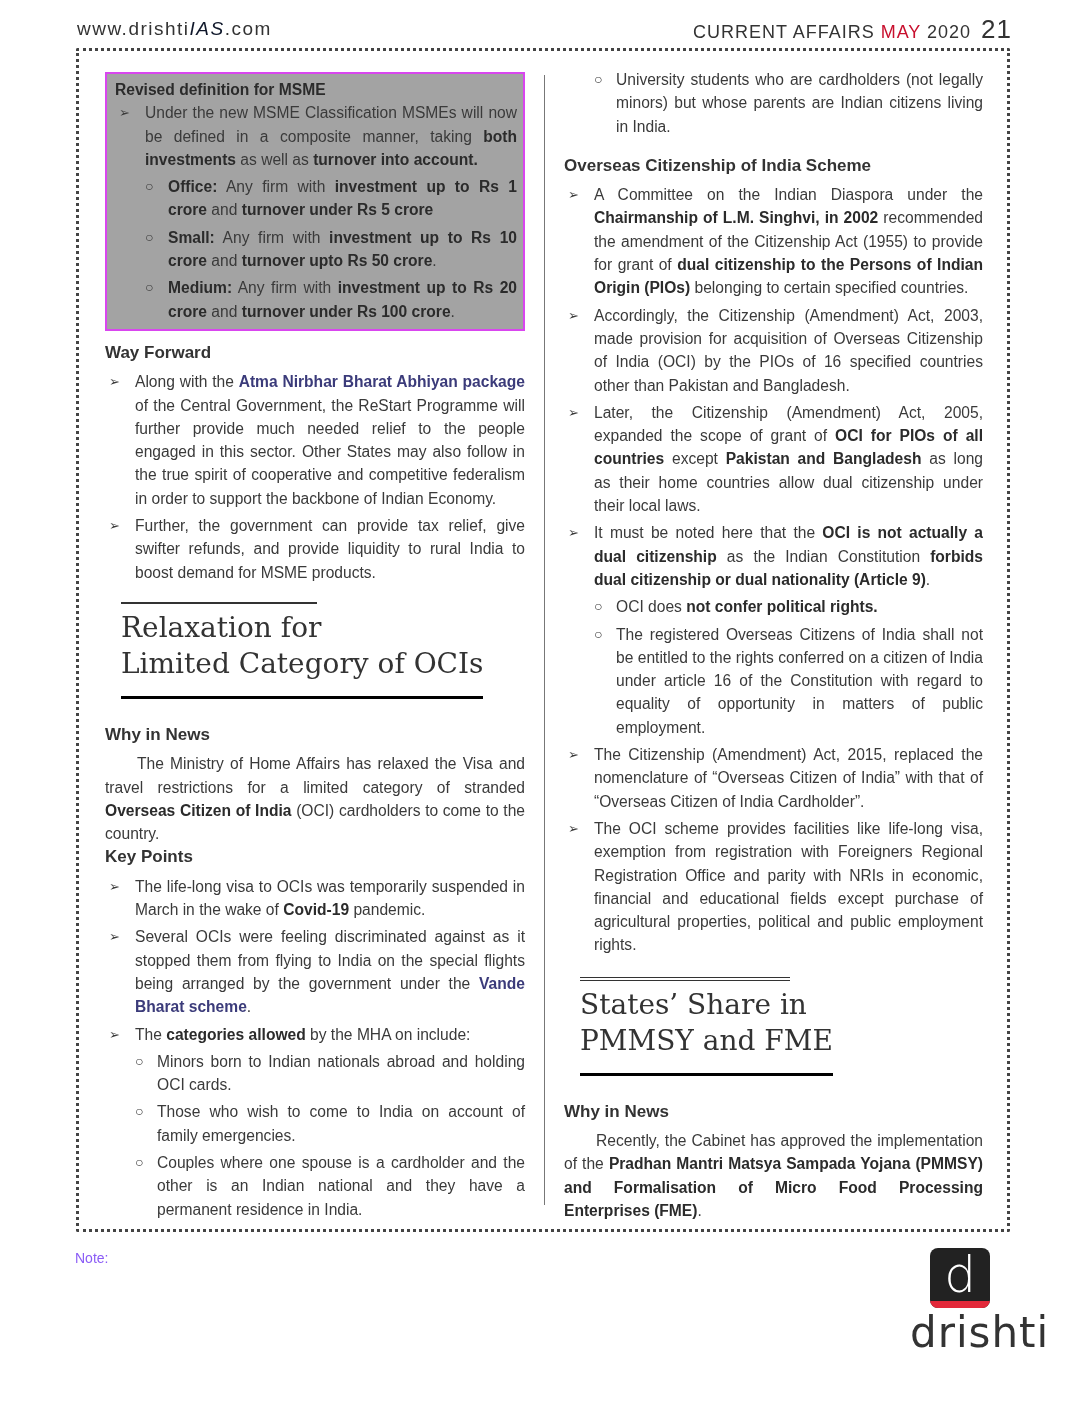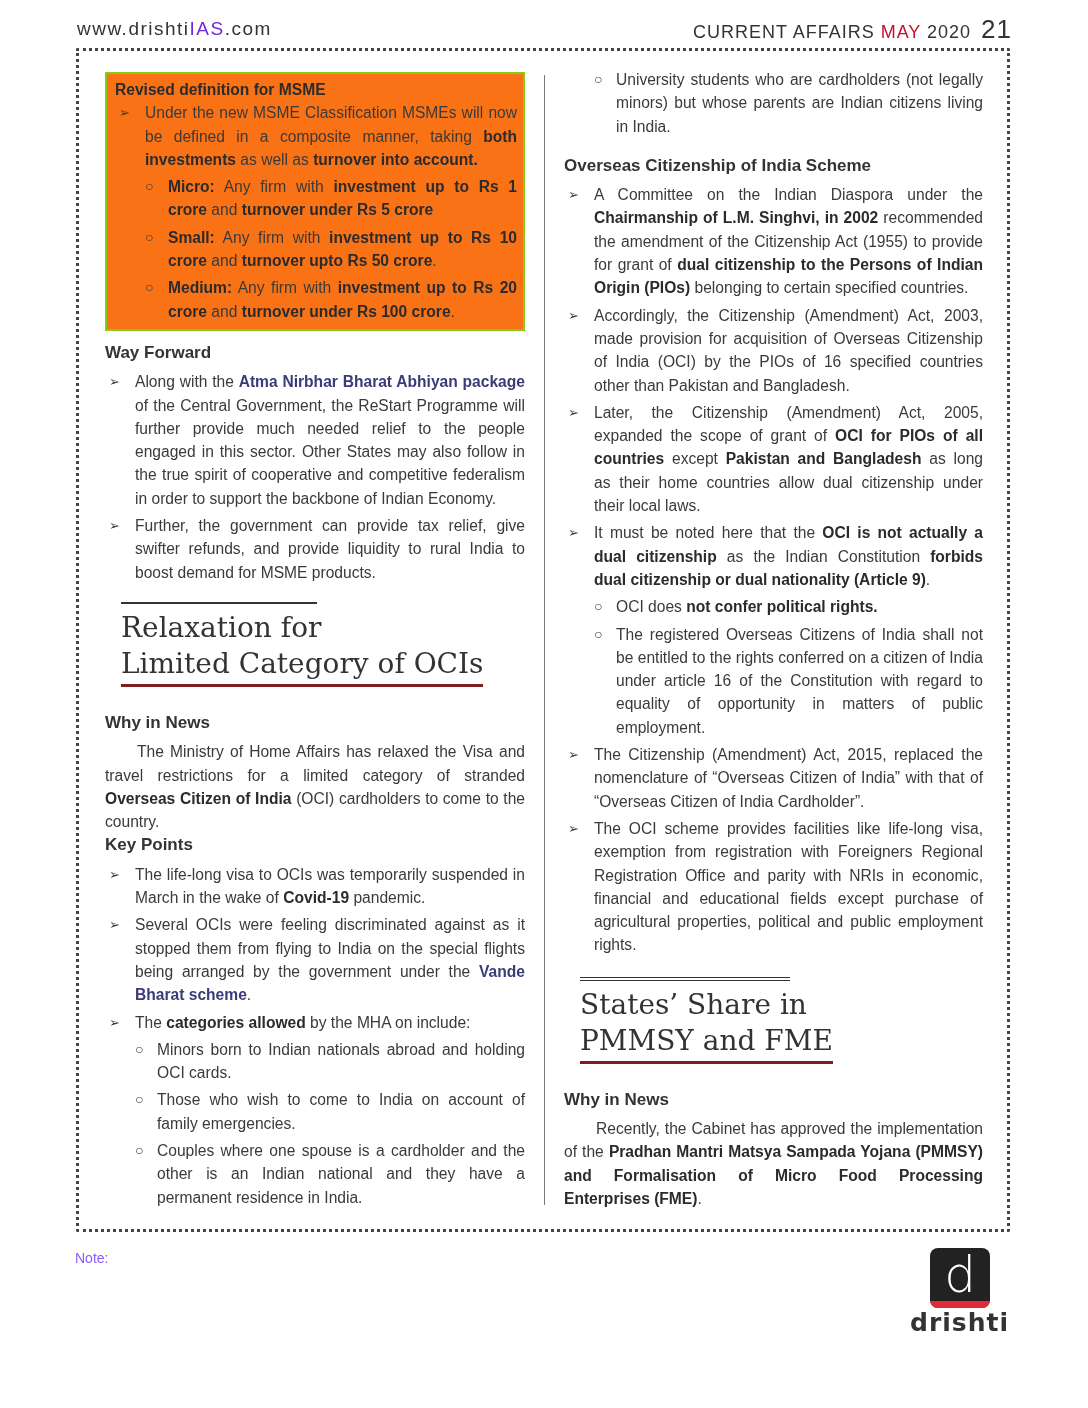--- a/index.html
+++ b/index.html
@@ -1,74 +1,74 @@
 <!DOCTYPE html>
 <html><head>
 <meta charset="utf-8">
 <style>
   html,body{margin:0;padding:0;background:#fff;}
   body{width:1088px;height:1408px;position:relative;overflow:hidden;color:#2b2b2b;
        font-family:"Liberation Sans",sans-serif;}
   .hdr-site{position:absolute;left:77px;top:18px;font-size:19px;letter-spacing:1.5px;color:#333;}
-  .hdr-site .red{color:#6d28d9;}
+  .hdr-site .red{color:#0f172a;font-style:italic;}
   .hdr-right{position:absolute;right:76px;top:14px;font-size:18px;letter-spacing:1px;color:#333;}
   .hdr-right .red{color:#c8102e;}
   .hdr-right .pg{font-size:26px;margin-left:10px;text-align:center;}
   .frame{position:absolute;left:76px;top:48px;width:934px;height:1184px;
          border:3px dotted #444;border-radius:2px;box-sizing:border-box;}
   .col{position:absolute;font-size:15.6px;line-height:23.3px;color:#3a3a3a;}
   .col-left{left:105px;top:72px;width:420px;}
   .col-right{left:564px;top:68px;width:419px;}
   .divider{position:absolute;left:544px;top:75px;width:1px;height:1130px;background:#777;}
-  .msme-box{background:#f97316;border:2px solid #84cc16;padding:4px 6px 6px 8px;margin-bottom:10px;}
+  .msme-box{background:#a3a3a3;border:2px solid #d946ef;padding:4px 6px 6px 8px;margin-bottom:10px;}
   .box-title{font-weight:bold;color:#2b2b2b;}
   p{margin:0;text-align:justify;}
   .b{font-weight:bold;color:#2b2b2b;}
   .link{font-weight:bold;color:#3b3b7a;}
   .bul{position:relative;padding-left:30px;margin-bottom:4px;text-align:justify;}
   .bul .mk{position:absolute;left:4px;top:0;font-size:13px;}
   .sub{position:relative;padding-left:52px;margin-bottom:4px;text-align:justify;}
   .sub .mk{position:absolute;left:30px;top:0;font-size:14px;}
   .sub2{position:relative;padding-left:53px;margin-bottom:4px;text-align:justify;}
   .sub2 .mk{position:absolute;left:30px;top:0;font-size:14px;}
   .subhead{font-weight:bold;font-size:17px;color:#333;margin:10px 0 6px 0;}
   .indent{text-indent:32px;}
   .section-title{font-family:"DejaVu Serif",serif;font-size:28px;line-height:36px;color:#333;
                  margin:8px 0 24px 16px;display:inline-block;}
   .section-title .topline{width:196px;border-top:2px solid #333;margin-bottom:6px;}
-  .section-title .l2{border-bottom:3px solid #7f1d1d;padding-bottom:2px;display:inline-block;}
+  .section-title .l2{border-bottom:3px solid #000000;padding-bottom:14px;display:inline-block;}
   .double-line{width:210px;border-top:1px solid #333;border-bottom:1px solid #333;height:2px;margin-bottom:6px;}
   .note{position:absolute;left:75px;top:1250px;font-size:14px;color:#8b5cf6;}
   .logo{position:absolute;left:930px;top:1248px;width:64px;}
   .logo-box{width:60px;height:60px;background:#222;border-radius:8px;position:relative;overflow:hidden;}
   .logo-box .red{position:absolute;left:0;right:0;bottom:0;height:7px;background:#e3293a;}
   .logo-box .d{position:absolute;left:0;right:0;top:0;text-align:center;color:#fff;font-size:50px;
                line-height:54px;font-family:"DejaVu Sans",sans-serif;font-weight:200;}
-  .logo-text{position:absolute;left:-20px;top:60px;font-size:25px;color:#333;letter-spacing:1px;
-             font-family:"DejaVu Sans",sans-serif;font-weight:700;}
+  .logo-text{position:absolute;left:-20px;top:60px;font-size:42px;color:#333;letter-spacing:1px;
+             font-family:"DejaVu Sans",sans-serif;font-weight:400;}
 </style>
 </head>
 <body>
 
 <div class="hdr-site"><span>www.drishti</span><span class="red">IAS</span><span>.com</span></div>
 <div class="hdr-right"><span>CURRENT AFFAIRS </span><span class="red">MAY</span><span> 2020</span><span class="pg">21</span></div>
 
 <div class="frame"></div>
 <div class="divider"></div>
 
 <div class="col col-left">
   <div class="msme-box">
     <div class="box-title">Revised definition for MSME</div>
     <div class="bul">
       <span class="mk">➢</span>
       <p><span>Under the new MSME Classification MSMEs will now be defined in a composite manner, taking </span><span class="b">both investments</span><span> as well as </span><span class="b">turnover into account.</span></p>
     </div>
     <div class="sub2">
       <span class="mk">○</span>
-      <p><span class="b">Micro:</span><span> Any firm with </span><span class="b">investment up to Rs 1 crore</span><span> and </span><span class="b">turnover under Rs 5 crore</span><span></span></p>
+      <p><span class="b">Office:</span><span> Any firm with </span><span class="b">investment up to Rs 1 crore</span><span> and </span><span class="b">turnover under Rs 5 crore</span><span></span></p>
     </div>
     <div class="sub2">
       <span class="mk">○</span>
       <p><span class="b">Small:</span><span> Any firm with </span><span class="b">investment up to Rs 10 crore</span><span> and </span><span class="b">turnover upto Rs 50 crore</span><span>.</span></p>
     </div>
     <div class="sub2" style="margin-bottom:0">
       <span class="mk">○</span>
       <p><span class="b">Medium:</span><span> Any firm with </span><span class="b">investment up to Rs 20 crore</span><span> and </span><span class="b">turnover under Rs 100 crore</span><span>.</span></p>
     </div>
   </div>

